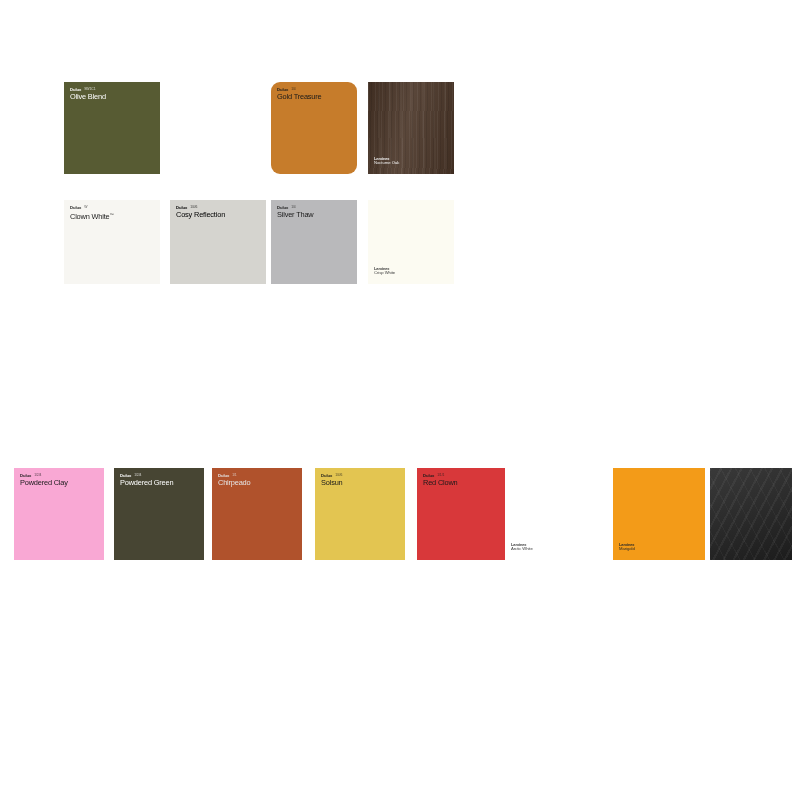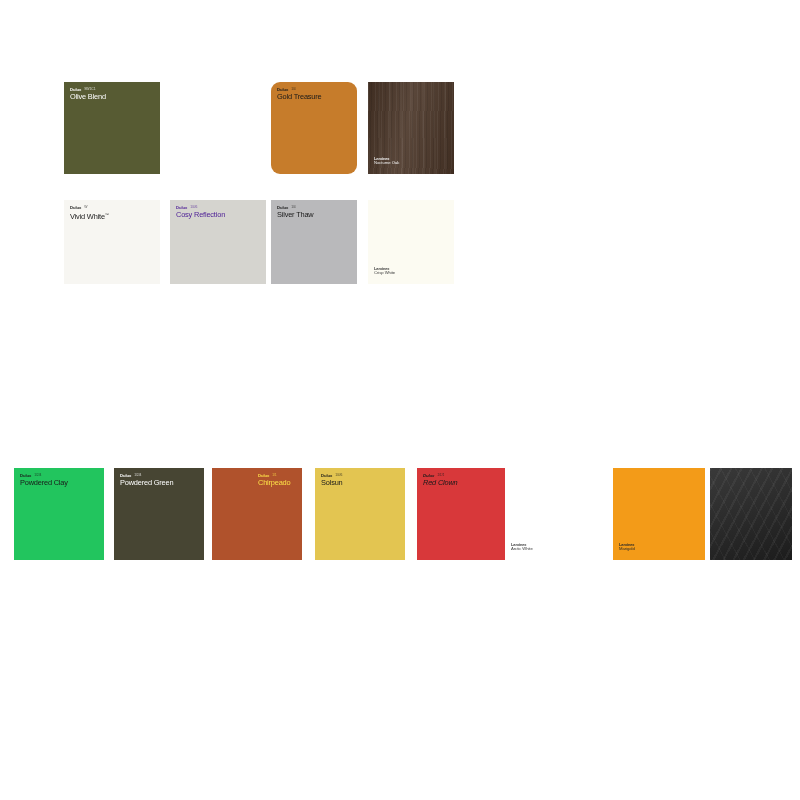--- a/index.html
+++ b/index.html
@@ -161,25 +161,25 @@
         <span class="c1">Laminex</span>
         <span class="c2">Nocturne Oak</span>
       </div>
     </div>
     <div class="swatch" style="left: 64px; top: 184px; width: 96px; height: 84px; background: rgb(247, 246, 242);">
       <div class="label" style="color: rgb(26, 26, 26);">
         <div class="brandline">
           <span class="brand">Dulux</span>
           <span class="code">W</span>
         </div>
-        <div class="cname"><span>Vivid White</span><span class="sup">™</span></div>
+        <div class="cname"><span>Clown White</span><span class="sup">™</span></div>
       </div>
     </div>
     <div class="swatch" style="left: 170px; top: 184px; width: 96px; height: 84px; background: rgb(213, 212, 207);">
-      <div class="label" style="color: #4c1d95;">
+      <div class="label" style="color: #000000;">
         <div class="brandline">
           <span class="brand">Dulux</span>
           <span class="code">1/4/6</span>
         </div>
         <div class="cname"><span>Cosy Reflection</span></div>
       </div>
     </div>
     <div class="swatch" style="left: 271px; top: 184px; width: 86px; height: 84px; background: rgb(185, 185, 187); padding-left: 11px;">
       <div class="label" style="color: rgb(26, 26, 26);">
         <div class="brandline">
@@ -188,58 +188,58 @@
         </div>
         <div class="cname"><span>Silver Thaw</span></div>
       </div>
     </div>
     <div class="swatch" style="left: 368px; top: 184px; width: 86px; height: 84px; background: rgb(252, 251, 242);">
       <div class="caption" style="color: rgb(58, 58, 58); left: 6px; bottom: 8px;">
         <span class="c1">Laminex</span>
         <span class="c2">Crisp White</span>
       </div>
     </div>
-    <div class="swatch" style="left: 14px; top: 452px; width: 90px; height: 92px; background: #22c55e;">
+    <div class="swatch" style="left: 14px; top: 452px; width: 90px; height: 92px; background: #f9a8d4;">
       <div class="label" style="color: rgb(26, 26, 26);">
         <div class="brandline">
           <span class="brand">Dulux</span>
           <span class="code">1/2/4</span>
         </div>
         <div class="cname"><span>Powdered Clay</span></div>
       </div>
     </div>
     <div class="swatch" style="left: 114px; top: 452px; width: 90px; height: 92px; background: rgb(71, 69, 51);">
       <div class="label" style="color: rgb(255, 255, 255);">
         <div class="brandline">
           <span class="brand">Dulux</span>
           <span class="code">1/2/4</span>
         </div>
         <div class="cname"><span>Powdered Green</span></div>
       </div>
     </div>
     <div class="swatch" style="left: 212px; top: 452px; width: 90px; height: 92px; background: rgb(176, 82, 44);">
-      <div class="label" style="color: #fde047; margin-left: 40px;">
+      <div class="label" style="color: #e5e5e5;">
         <div class="brandline">
           <span class="brand">Dulux</span>
           <span class="code">1/1</span>
         </div>
         <div class="cname"><span>Chirpeado</span></div>
       </div>
     </div>
     <div class="swatch" style="left: 315px; top: 452px; width: 90px; height: 92px; background: rgb(227, 197, 81);">
       <div class="label" style="color: rgb(26, 26, 26);">
         <div class="brandline">
           <span class="brand">Dulux</span>
           <span class="code">1/4/6</span>
         </div>
         <div class="cname"><span>Solsun</span></div>
       </div>
     </div>
     <div class="swatch" style="left: 417px; top: 452px; width: 88px; height: 92px; background: rgb(216, 56, 58);">
-      <div class="label" style="color: rgb(26, 26, 26); font-style: italic;">
+      <div class="label" style="color: rgb(26, 26, 26);">
         <div class="brandline">
           <span class="brand">Dulux</span>
           <span class="code">1/1/1</span>
         </div>
         <div class="cname"><span>Red Clown</span></div>
       </div>
     </div>
     <div class="swatch" style="left: 505px; top: 452px; width: 60px; height: 92px; background: transparent;">
       <div class="caption" style="color: rgb(58, 58, 58); left: 6px; bottom: 8px;">
         <span class="c1">Laminex</span>

